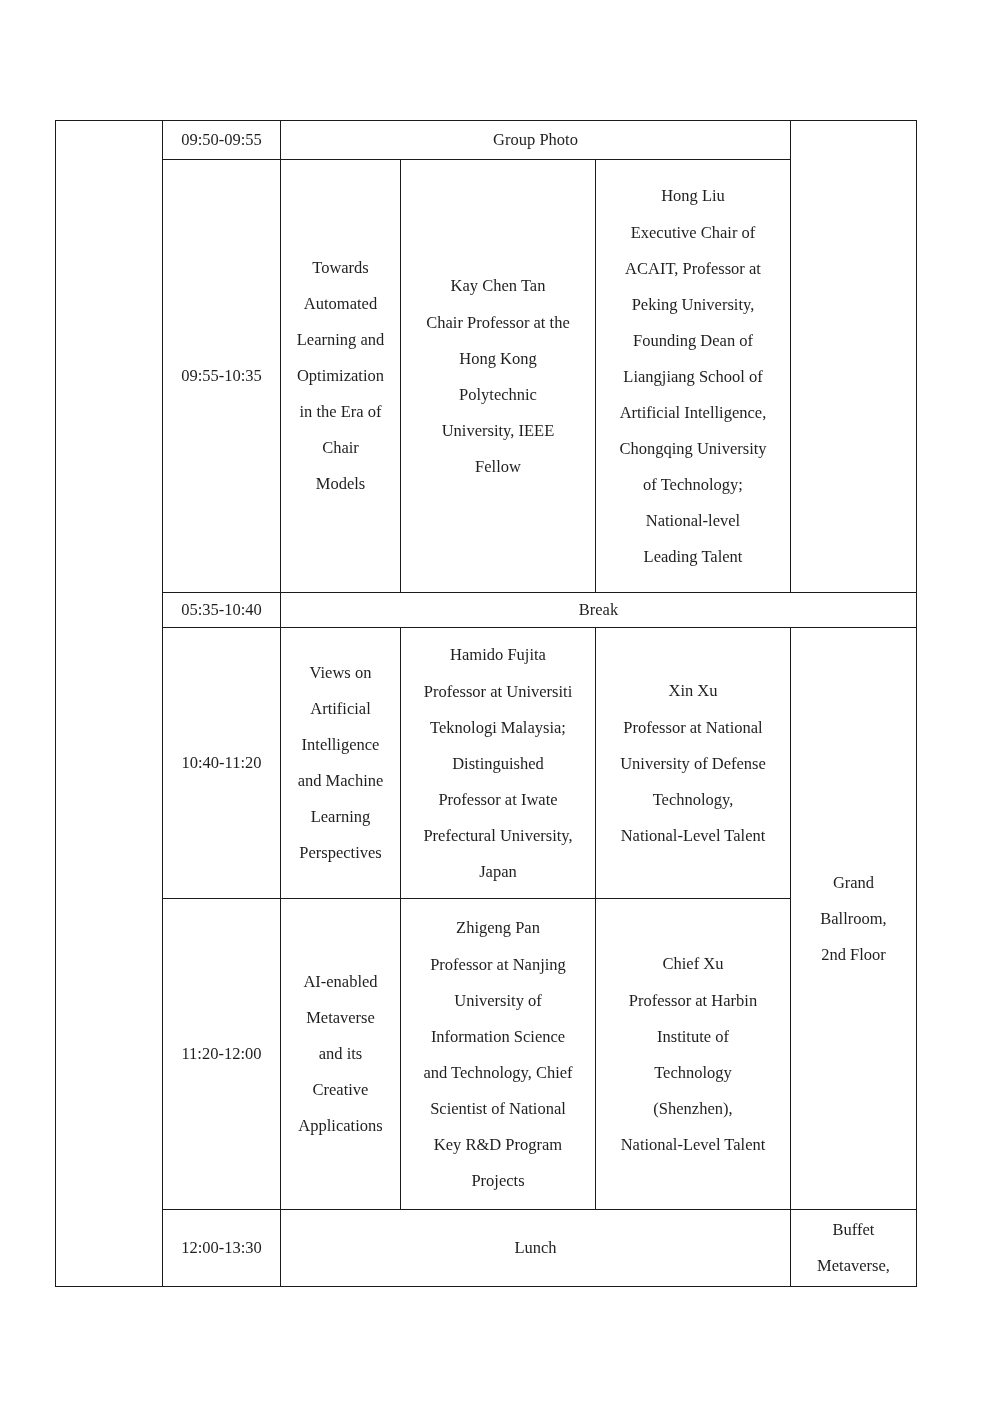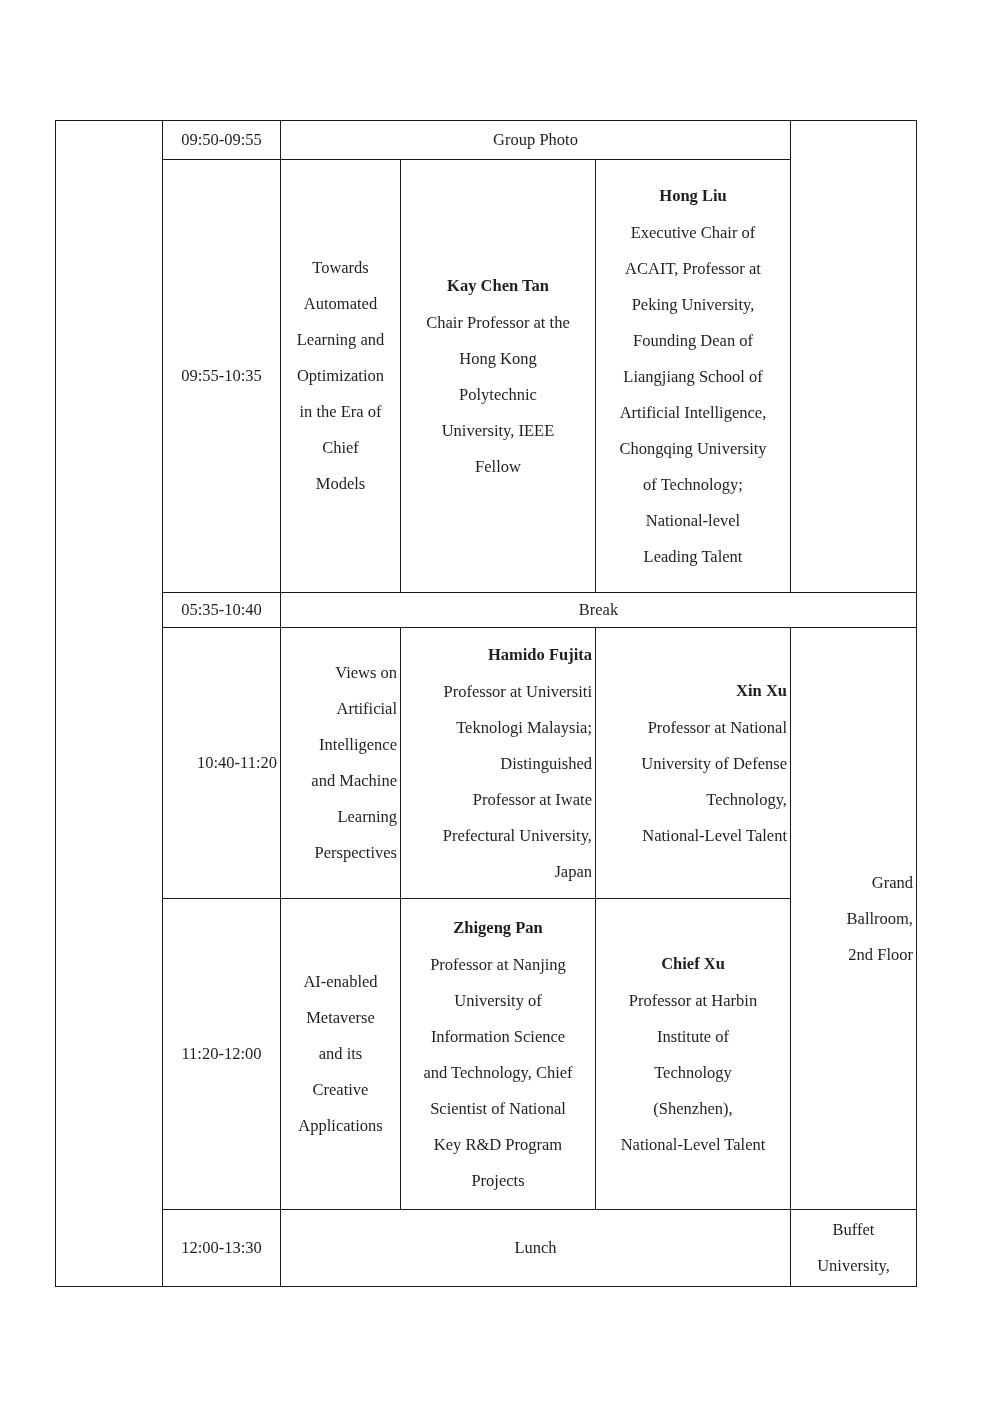--- a/index.html
+++ b/index.html
@@ -28,32 +28,32 @@
   }
   table.schedule td {
     border: 1.6px solid #1b1b1b;
     text-align: center;
     vertical-align: middle;
     font-size: 16.5px;
     padding: 2px 3px;
     overflow: hidden;
   }
   .ml { white-space: pre-line; line-height: 36px; }
-  .name { font-weight: bold; line-height: 38px; }
+  .name { font-weight: normal; line-height: 38px; }
   .single { line-height: 30px; }
   col.c1 { width: 107px; }
   col.c2 { width: 118px; }
   col.c3 { width: 120px; }
   col.c4 { width: 195px; }
   col.c5 { width: 195px; }
   col.c6 { width: 126px; }
   tr.r-photo  td { height: 34px; }
   tr.r-key1   td { height: 428px; }
   tr.r-break  td { height: 30px; }
-  tr.r-key2   td { height: 266px; text-align: right; }
+  tr.r-key2   td { height: 266px; }
   tr.r-key3   td { height: 306px; margin-left: 39px; }
   tr.r-lunch  td { height: 72px; }
 </style>
 </head>
 <body>
 
 <div class="page">
   <div class="schedule-wrap">
     <table class="schedule">
       <colgroup>
@@ -74,21 +74,21 @@
       </tr>
 
       <tr class="r-key1">
         <td>09:55-10:35</td>
         <td>
           <div class="ml">Towards
 Automated
 Learning and
 Optimization
 in the Era of
-Chief
+Chair
 Models</div>
         </td>
         <td>
           <div class="name">Kay Chen Tan</div>
           <div class="ml">Chair Professor at the
 Hong Kong
 Polytechnic
 University, IEEE
 Fellow</div>
         </td>
@@ -172,20 +172,20 @@
 (Shenzhen),
 National-Level Talent</div>
         </td>
       </tr>
 
       <tr class="r-lunch">
         <td>12:00-13:30</td>
         <td colspan="3">Lunch</td>
         <td>
           <div class="ml">Buffet
-University,</div>
+Metaverse,</div>
         </td>
       </tr>
 
     </tbody>
       </table>
   </div>
 </div>
 
 </body></html>

